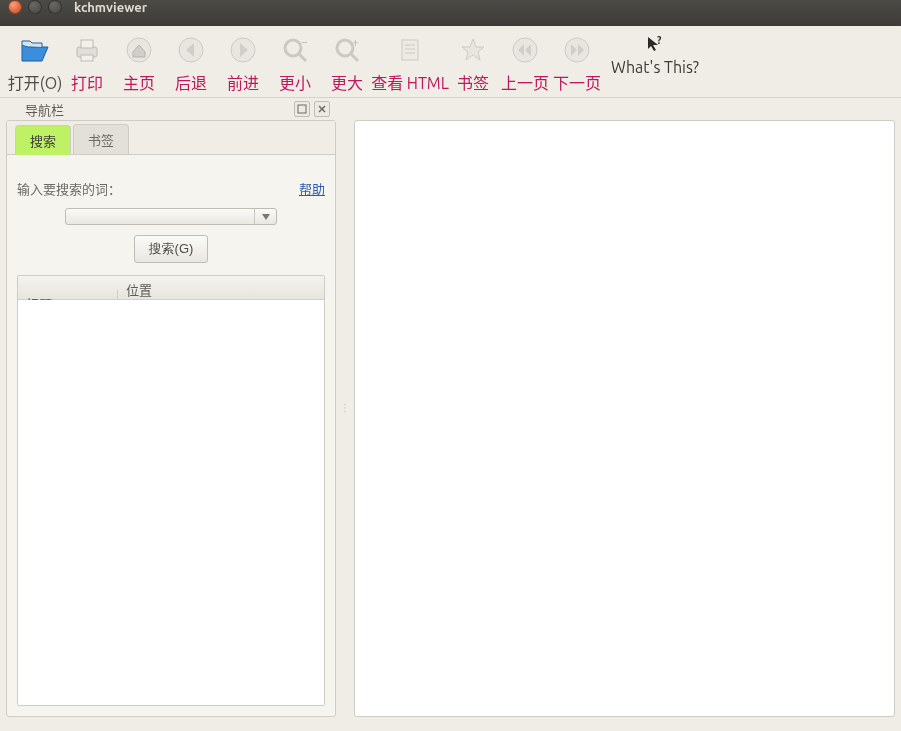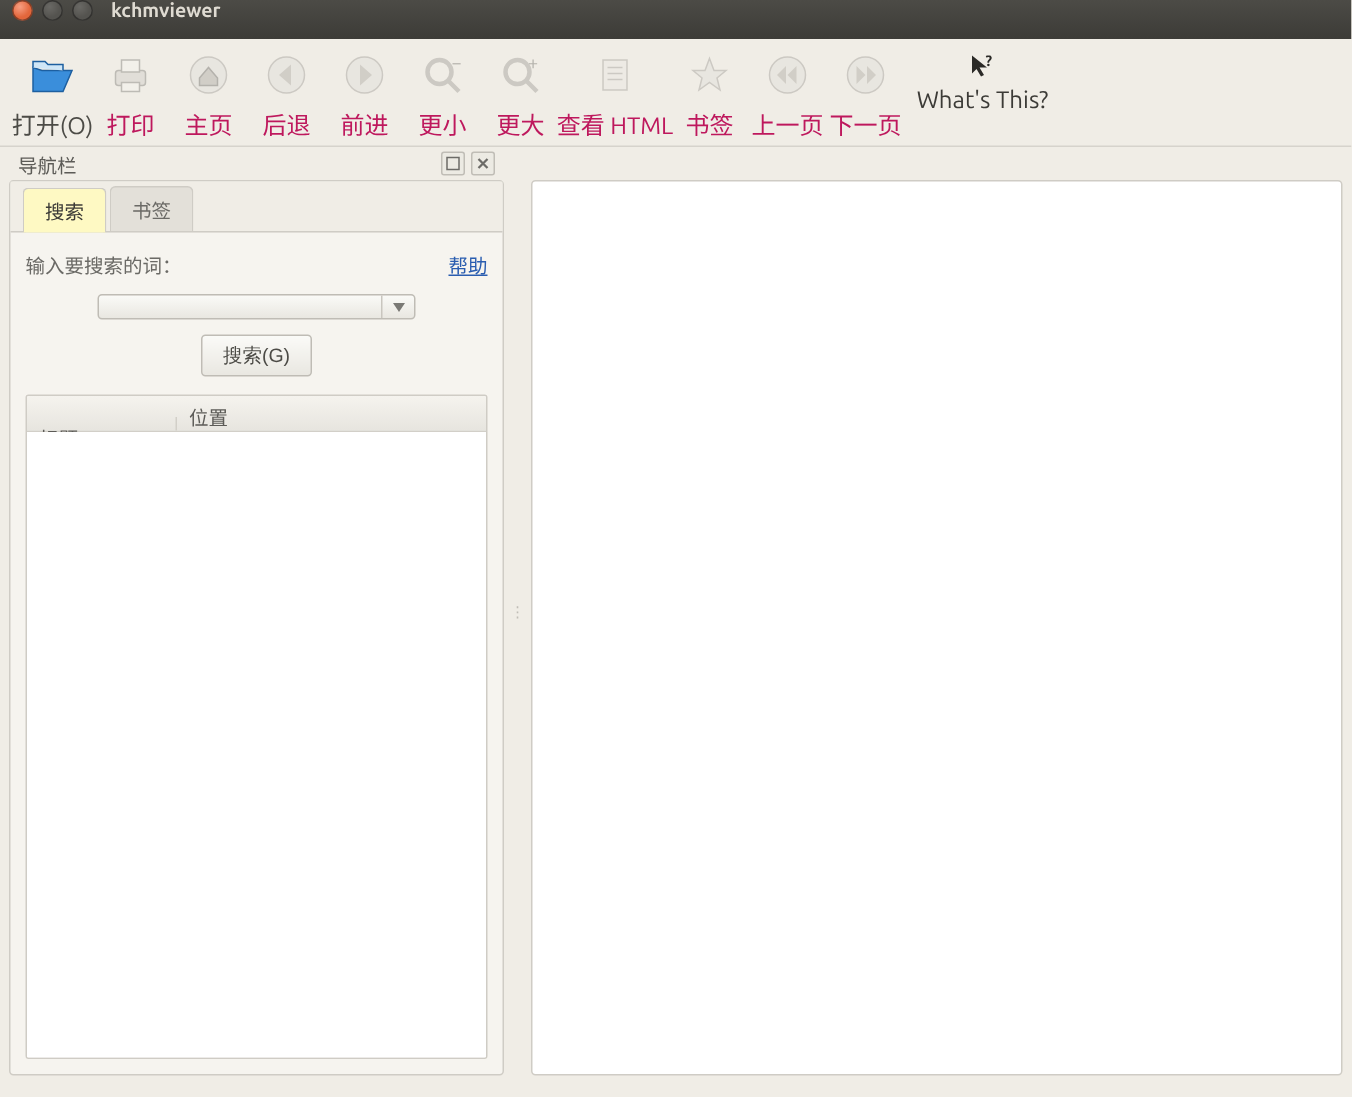--- a/index.html
+++ b/index.html
@@ -76,20 +76,21 @@
       display: flex;
       flex-direction: column;
     }
     .panel-header {
       height: 22px;
       display: flex;
       align-items: center;
       padding: 0 6px;
       font-size: 13px;
       color: #5c5b57;
+      margin-left: 13px;
     }
     .panel-header .spacer { flex: 1; }
     .panel-header .hicon {
       width: 16px; height: 16px; margin-left: 4px;
       display: flex; align-items: center; justify-content: center;
       font-size: 11px; color: #6c6b67; cursor: pointer;
       border: 1px solid #c0bdb6; border-radius: 2px;
       background: #eceae3;
     }
     .panel-body {
@@ -116,35 +117,35 @@
       border: 1px solid #cfccc5;
       border-bottom: none;
       border-radius: 4px 4px 0 0;
       background: #e3e0d9;
       color: #6b6a66;
       margin-right: 2px;
       cursor: pointer;
       font-size: 13px;
     }
     .tab.active {
-      background: #fef9c3;
+      background: #bef264;
       color: #3c3b37;
       position: relative;
       top: 1px;
     }
 
     .search-area {
       padding: 12px 10px 10px 10px;
       display: flex;
       flex-direction: column;
       gap: 10px;
       flex: 1;
     }
     .search-row1 {
-      display: flex; justify-content: space-between; align-items: flex-start;
+      display: flex; justify-content: space-between; align-items: flex-start; margin-top: 12px;
     }
     .prompt-text { color: #6b6a66; font-size: 13px; }
     .help-link { color: #2a5db0; text-decoration: underline; cursor: pointer; font-size: 13px; }
 
     .search-row2 {
       display: flex; gap: 10px; align-items: center; flex-direction: column;
     }
     .combo {
       flex: 1; height: 28px;
       background: linear-gradient(to bottom, #fafaf7, #e9e7e1);

